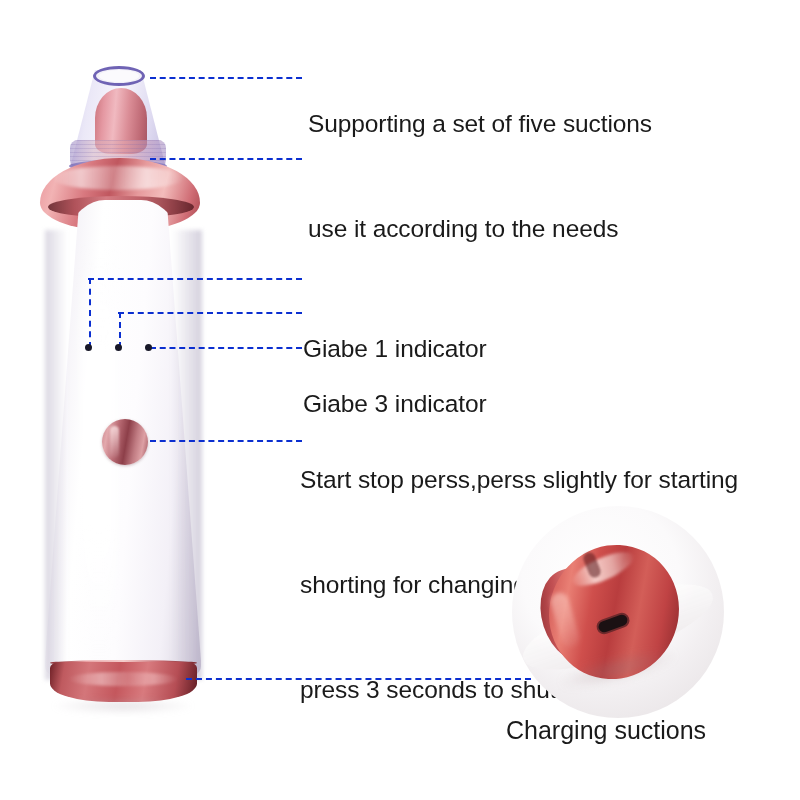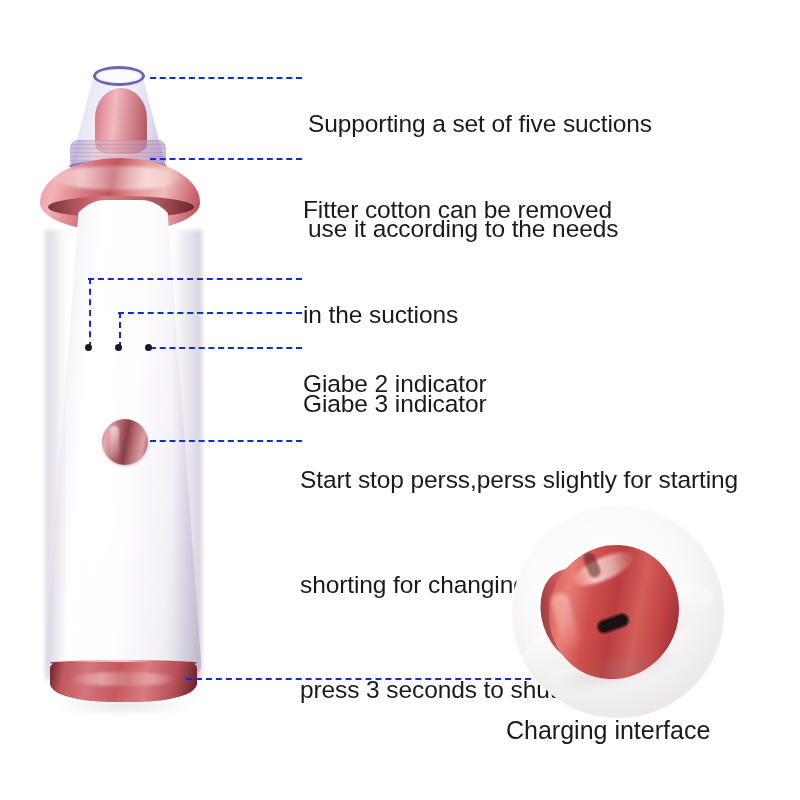--- a/index.html
+++ b/index.html
@@ -496,29 +496,25 @@
 
   <div class="lead-h" style="left:150px; top:440px; width:152px;"></div>
 
   <div class="lead-h" style="left:186px; top:678px; width:345px;"></div>
 
   <div class="annot" style="left:286px; top:36px;margin-left:22px;">
     <span class="annot-line">Supporting a set of five suctions</span>
     <span class="annot-line">use it according to the needs</span>
   </div>
 
-  <div class="annot" style="left:303px; top:122px;">
-    <span class="annot-line">Fitter cotton can be removed</span>
-    <span class="annot-line">in the suctions</span>
+
+  <div class="annot" style="left:303px; top:261px;">
+    <span class="annot-line">Giabe 1 indicator</span>
   </div>
 
-
-  <div class="annot" style="left:303px; top:296px;">
-    <span class="annot-line">Giabe 2 indicator</span>
-  </div>
 
   <div class="annot" style="left:303px; top:316px;">
     <span class="annot-line">Giabe 3 indicator</span>
   </div>
 
   <div class="annot" style="left:300px; top:392px;">
     <span class="annot-line">Start stop perss,perss slightly for starting</span>
     <span class="annot-line">shorting for changing grade</span>
     <span class="annot-line">press 3 seconds to shut down</span>
   </div>
@@ -528,15 +524,15 @@
     <div class="inset-band"></div>
     <div class="disc-side"></div>
     <div class="disc"></div>
     <div class="disc-gloss-a"></div>
     <div class="disc-gloss-b"></div>
     <div class="disc-dark-edge"></div>
     <div class="usb-port"></div>
     <div class="inset-shadow"></div>
   </div>
 
-  <div id="charging-caption">Charging interface</div>
+  <div id="charging-caption">Charging suctions</div>
 
 </div>
 
 </body></html>

